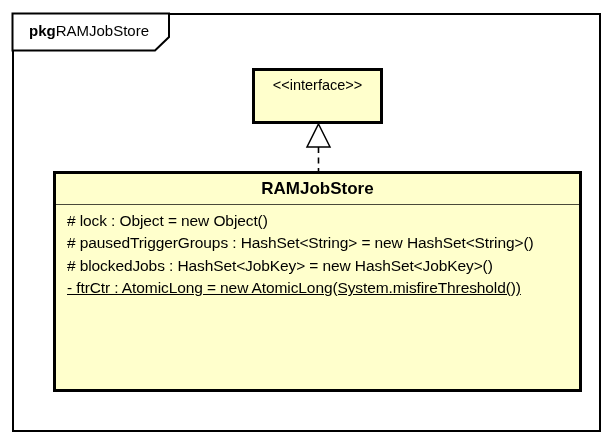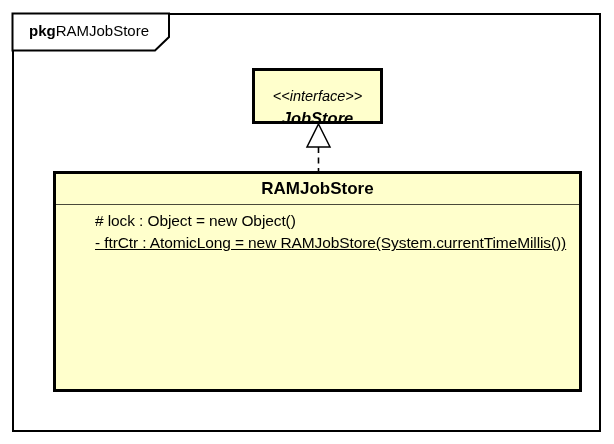--- a/index.html
+++ b/index.html
@@ -48,22 +48,21 @@
   .interface-box {
     position: absolute;
     left: 252px;
     top: 68px;
     width: 131px;
     height: 56px;
     box-sizing: border-box;
     border: 3px solid #000000;
     background: #FFFFCC;
     text-align: center;
-    padding-top: 15px;
-    font-style: italic;
+    padding-top: 4px;
   }
   .interface-stereotype {
     font-size: 14.5px;
     line-height: 21px;
   }
   .interface-name {
     font-size: 16.5px;
     font-weight: bold;
     line-height: 22px;
   }
@@ -89,21 +88,20 @@
   .class-title {
     height: 30px;
     line-height: 30px;
     text-align: center;
     font-size: 17px;
     font-weight: bold;
     border-bottom: 1px solid #4a4a3a;
   }
   .class-attrs {
     padding: 5px 6px 0 11px;
-    margin-left: 28px;
   }
   .attr-line {
     font-size: 15.5px;
     line-height: 22.4px;
     white-space: nowrap;
     letter-spacing: -0.1px;
   }
   .attr-line.static-attr {
     text-decoration: underline;
   }
@@ -117,29 +115,30 @@
 
   <svg class="package-tab-svg" viewBox="0 0 164 42">
     <path d="M 1.5 1.5 L 158 1.5 L 158 25 L 144 38.5 L 1.5 38.5 Z" fill="#ffffff" stroke="#000000" stroke-width="2"></path>
   </svg>
   <div class="package-tab-label">
     <span class="kw">pkg</span><span>RAMJobStore</span>
   </div>
 
   <div class="interface-box">
     <div class="interface-stereotype">&lt;&lt;interface&gt;&gt;</div>
-    <div class="interface-name">JobStore</div>
   </div>
 
   <svg class="realization-arrow-svg" viewBox="0 0 37 50">
     <polygon points="18.5,2 30,25 7,25" fill="#ffffff" stroke="#000000" stroke-width="1.5"></polygon>
     <line x1="18.5" y1="25" x2="18.5" y2="50" stroke="#000000" stroke-width="1.6" stroke-dasharray="6 4.5"></line>
   </svg>
 
   <div class="class-box">
     <div class="class-title">RAMJobStore</div>
     <div class="class-attrs">
       <div class="attr-line"># lock : Object = new Object()</div>
-      <div class="attr-line static-attr">- ftrCtr : AtomicLong = new RAMJobStore(System.currentTimeMillis())</div>
+      <div class="attr-line"># pausedTriggerGroups : HashSet&lt;String&gt; = new HashSet&lt;String&gt;()</div>
+      <div class="attr-line"># blockedJobs : HashSet&lt;JobKey&gt; = new HashSet&lt;JobKey&gt;()</div>
+      <div class="attr-line static-attr">- ftrCtr : AtomicLong = new AtomicLong(System.misfireThreshold())</div>
     </div>
   </div>
 
 </div>
 
 </body></html>

